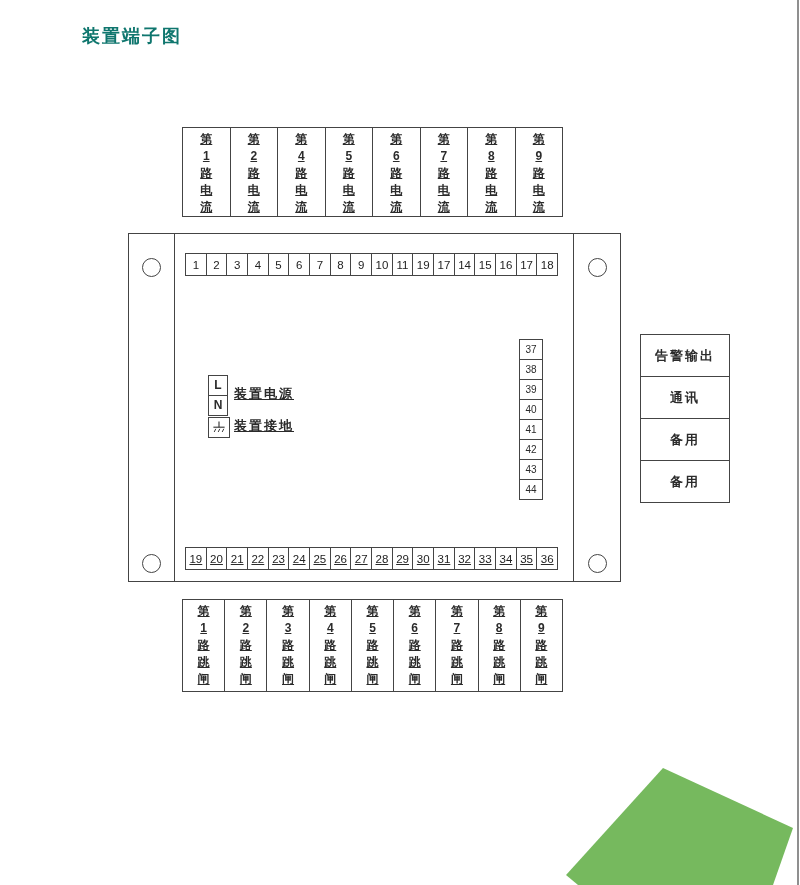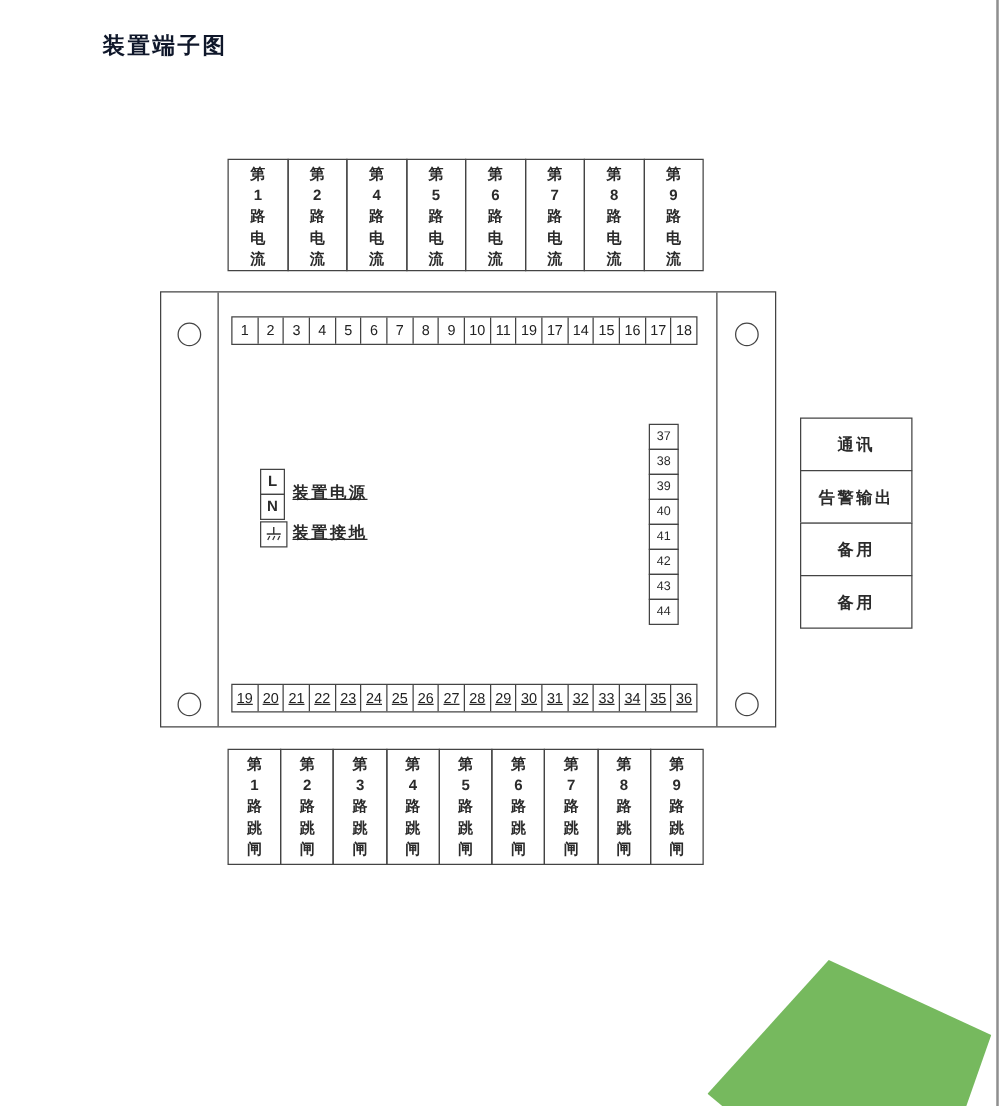--- a/index.html
+++ b/index.html
@@ -1,27 +1,27 @@
 <!DOCTYPE html>
 <html><head>
 <meta charset="utf-8">
 <style>
   html,body{margin:0;padding:0;background:#ffffff;}
   body{font-family:"Liberation Sans","DejaVu Sans",sans-serif;color:#2b2b2b;}
   .page{position:relative;width:800px;height:885px;background:#fff;overflow:hidden;}
-  .title{position:absolute;left:82px;top:24px;font-size:18px;font-weight:700;letter-spacing:2px;color:#0f172a;}
+  .title{position:absolute;left:82px;top:24px;font-size:18px;font-weight:700;letter-spacing:2px;color:#0f766e;}
 
   
   .label-row{position:absolute;left:182px;width:381px;display:flex;}
   .label-row.top{top:127px;height:90px;}
   .label-row.bottom{top:599px;height:93px;}
   .vlabel{flex:1;border:1px solid #444;margin-left:-1px;display:flex;justify-content:center;}
   .vlabel:first-child{margin-left:0;}
   .vlabel span{display:block;width:14px;word-break:break-all;text-align:center;
-    font-size:12px;line-height:17px;font-weight:700;padding-top:3px;}
+    font-size:12px;line-height:17px;font-weight:700;padding-top:3px;text-decoration:underline;}
 
   
   .device{position:absolute;left:128px;top:233px;width:491px;height:347px;border:1px solid #444;}
   .flange-left{position:absolute;left:0;top:0;bottom:0;width:45px;border-right:1px solid #444;}
   .flange-right{position:absolute;right:0;top:0;bottom:0;width:46px;border-left:1px solid #444;}
   .hole{position:absolute;width:17px;height:17px;border:1px solid #444;border-radius:50%;background:#fff;}
   .hole.tl{left:13px;top:24px;}   .hole.tr{left:459px;top:24px;}
   .hole.bl{left:13px;top:320px;}  .hole.br{left:459px;top:320px;}
 
   
@@ -165,22 +165,22 @@
       <div class="tcell">31</div>
       <div class="tcell">32</div>
       <div class="tcell">33</div>
       <div class="tcell">34</div>
       <div class="tcell">35</div>
       <div class="tcell">36</div>
     </div>
   </div>
 
   <div class="sideboxes">
+    <div class="scell">告警输出</div>
     <div class="scell">通讯</div>
-    <div class="scell">告警输出</div>
     <div class="scell">备用</div>
     <div class="scell">备用</div>
   </div>
 
   <div class="label-row bottom">
     <div class="vlabel">
         <span>第1路跳闸</span>
       </div>
     <div class="vlabel">
         <span>第2路跳闸</span>

